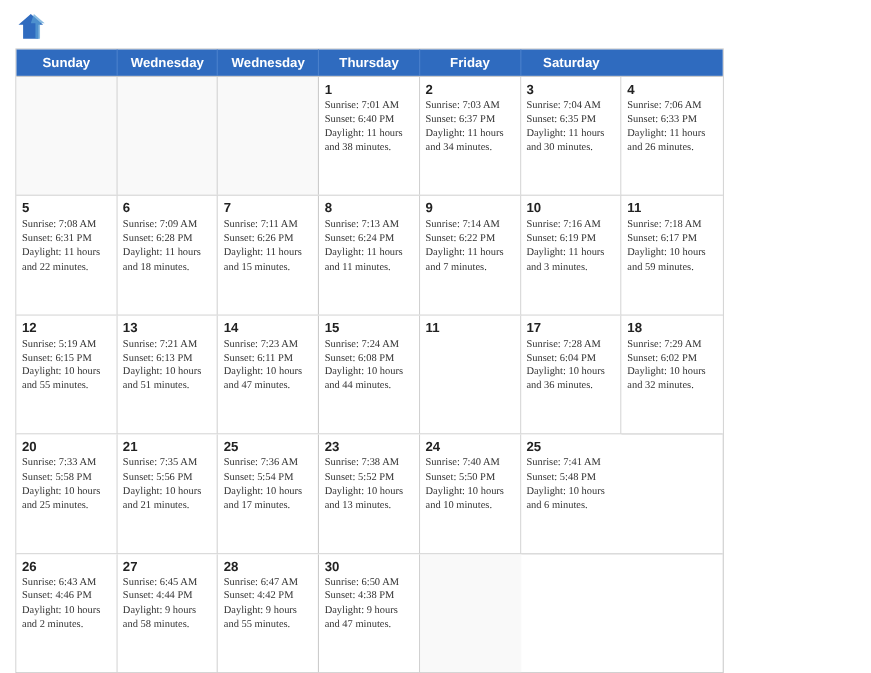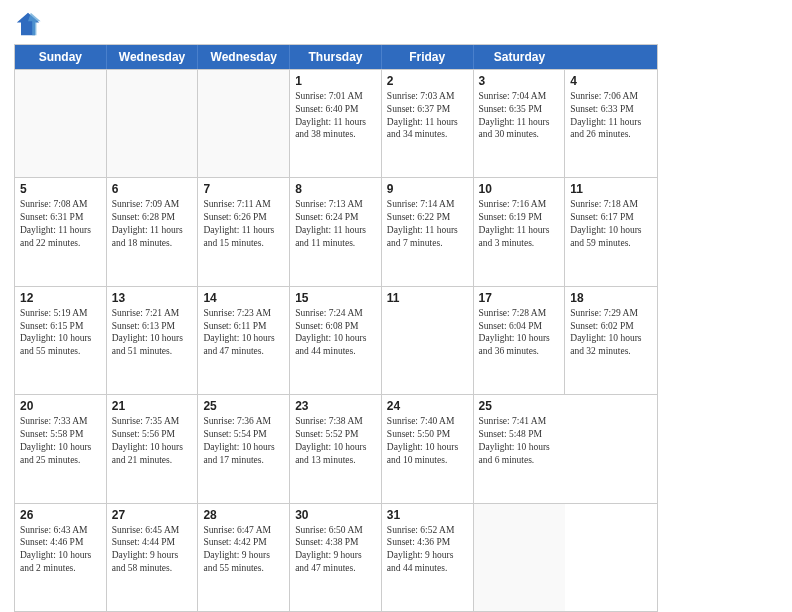--- a/index.html
+++ b/index.html
@@ -344,24 +344,17 @@
 Daylight: 9 hours
 and 55 minutes.</div>
           </div>
           <div class="cal-cell">
             <div class="day-number">30</div>
             <div class="cell-text">Sunrise: 6:50 AM
 Sunset: 4:38 PM
 Daylight: 9 hours
 and 47 minutes.</div>
           </div>
-          <div class="cal-cell">
-            <div class="day-number">31</div>
-            <div class="cell-text">Sunrise: 6:52 AM
-Sunset: 4:36 PM
-Daylight: 9 hours
-and 44 minutes.</div>
-          </div>
           <div class="cal-cell empty"></div>
         </div>
       </div>
   </div>
 </div>
 
 </body></html>

